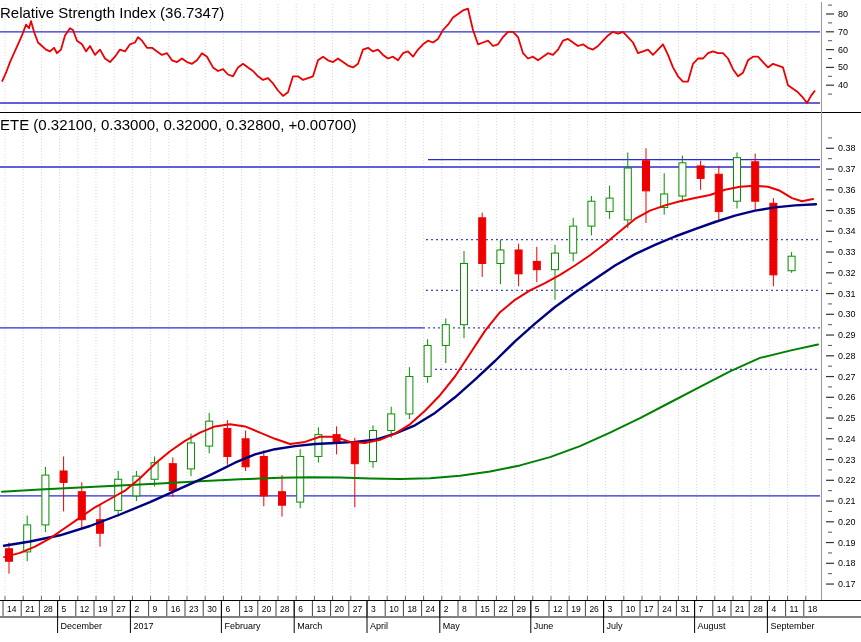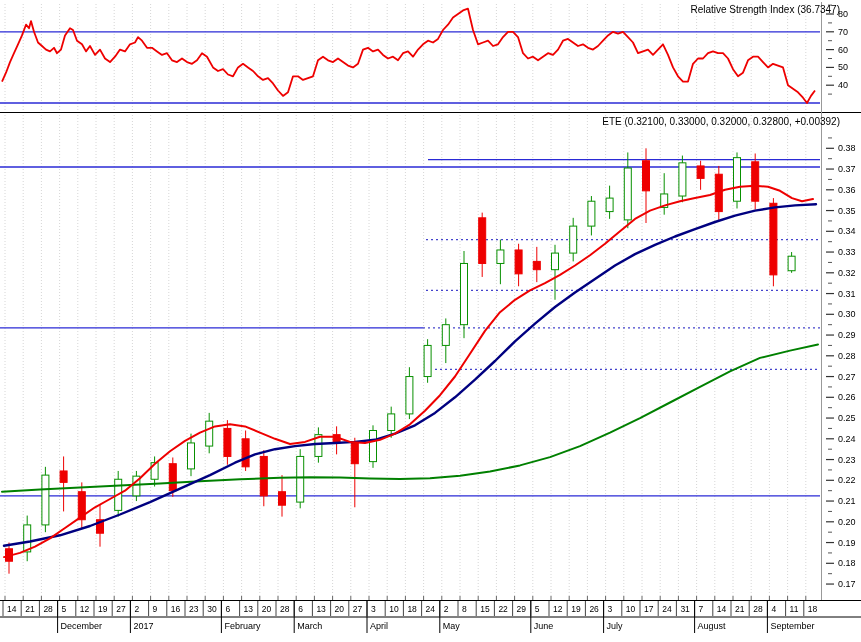--- a/index.html
+++ b/index.html
@@ -5,21 +5,21 @@
   html,body{margin:0;padding:0;background:#fff;}
   #chart-window{
     position:relative;
     width:861px;height:642px;
     background:#ffffff;
     font-family:"Liberation Sans", sans-serif;
     overflow:hidden;
   }
   .panel-title{
     position:absolute;left:0;width:840px;
-    text-align:right;font-size:10px;color:#000;
+    text-align:left;font-size:15px;color:#000;
     font-family:"Liberation Sans", sans-serif;
     pointer-events:none;
   }
   #rsi-title{top:4px;}
   #price-title{top:116px;}
   svg{display:block;}
 </style>
 </head>
 <body>
 
@@ -520,14 +520,14 @@
         <text x="533.8" y="629" font-size="9" fill="#000000" font-family="Liberation Sans, sans-serif">June</text>
         <line x1="603.6" y1="600.5" x2="603.6" y2="633" stroke="#000" stroke-width="1"></line>
         <text x="606.6" y="629" font-size="9" fill="#000000" font-family="Liberation Sans, sans-serif">July</text>
         <line x1="694.6" y1="600.5" x2="694.6" y2="633" stroke="#000" stroke-width="1"></line>
         <text x="697.6" y="629" font-size="9" fill="#000000" font-family="Liberation Sans, sans-serif">August</text>
         <line x1="767.4" y1="600.5" x2="767.4" y2="633" stroke="#000" stroke-width="1"></line>
         <text x="770.4" y="629" font-size="9" fill="#000000" font-family="Liberation Sans, sans-serif">September</text>
       </g>
     </svg>
   <div id="rsi-title" class="panel-title">Relative Strength Index (36.7347)</div>
-  <div id="price-title" class="panel-title">ETE (0.32100, 0.33000, 0.32000, 0.32800, +0.00392)</div>
+  <div id="price-title" class="panel-title">ETE (0.32100, 0.33000, 0.32000, 0.32800, +0.00700)</div>
 </div>
 
 </body></html>

